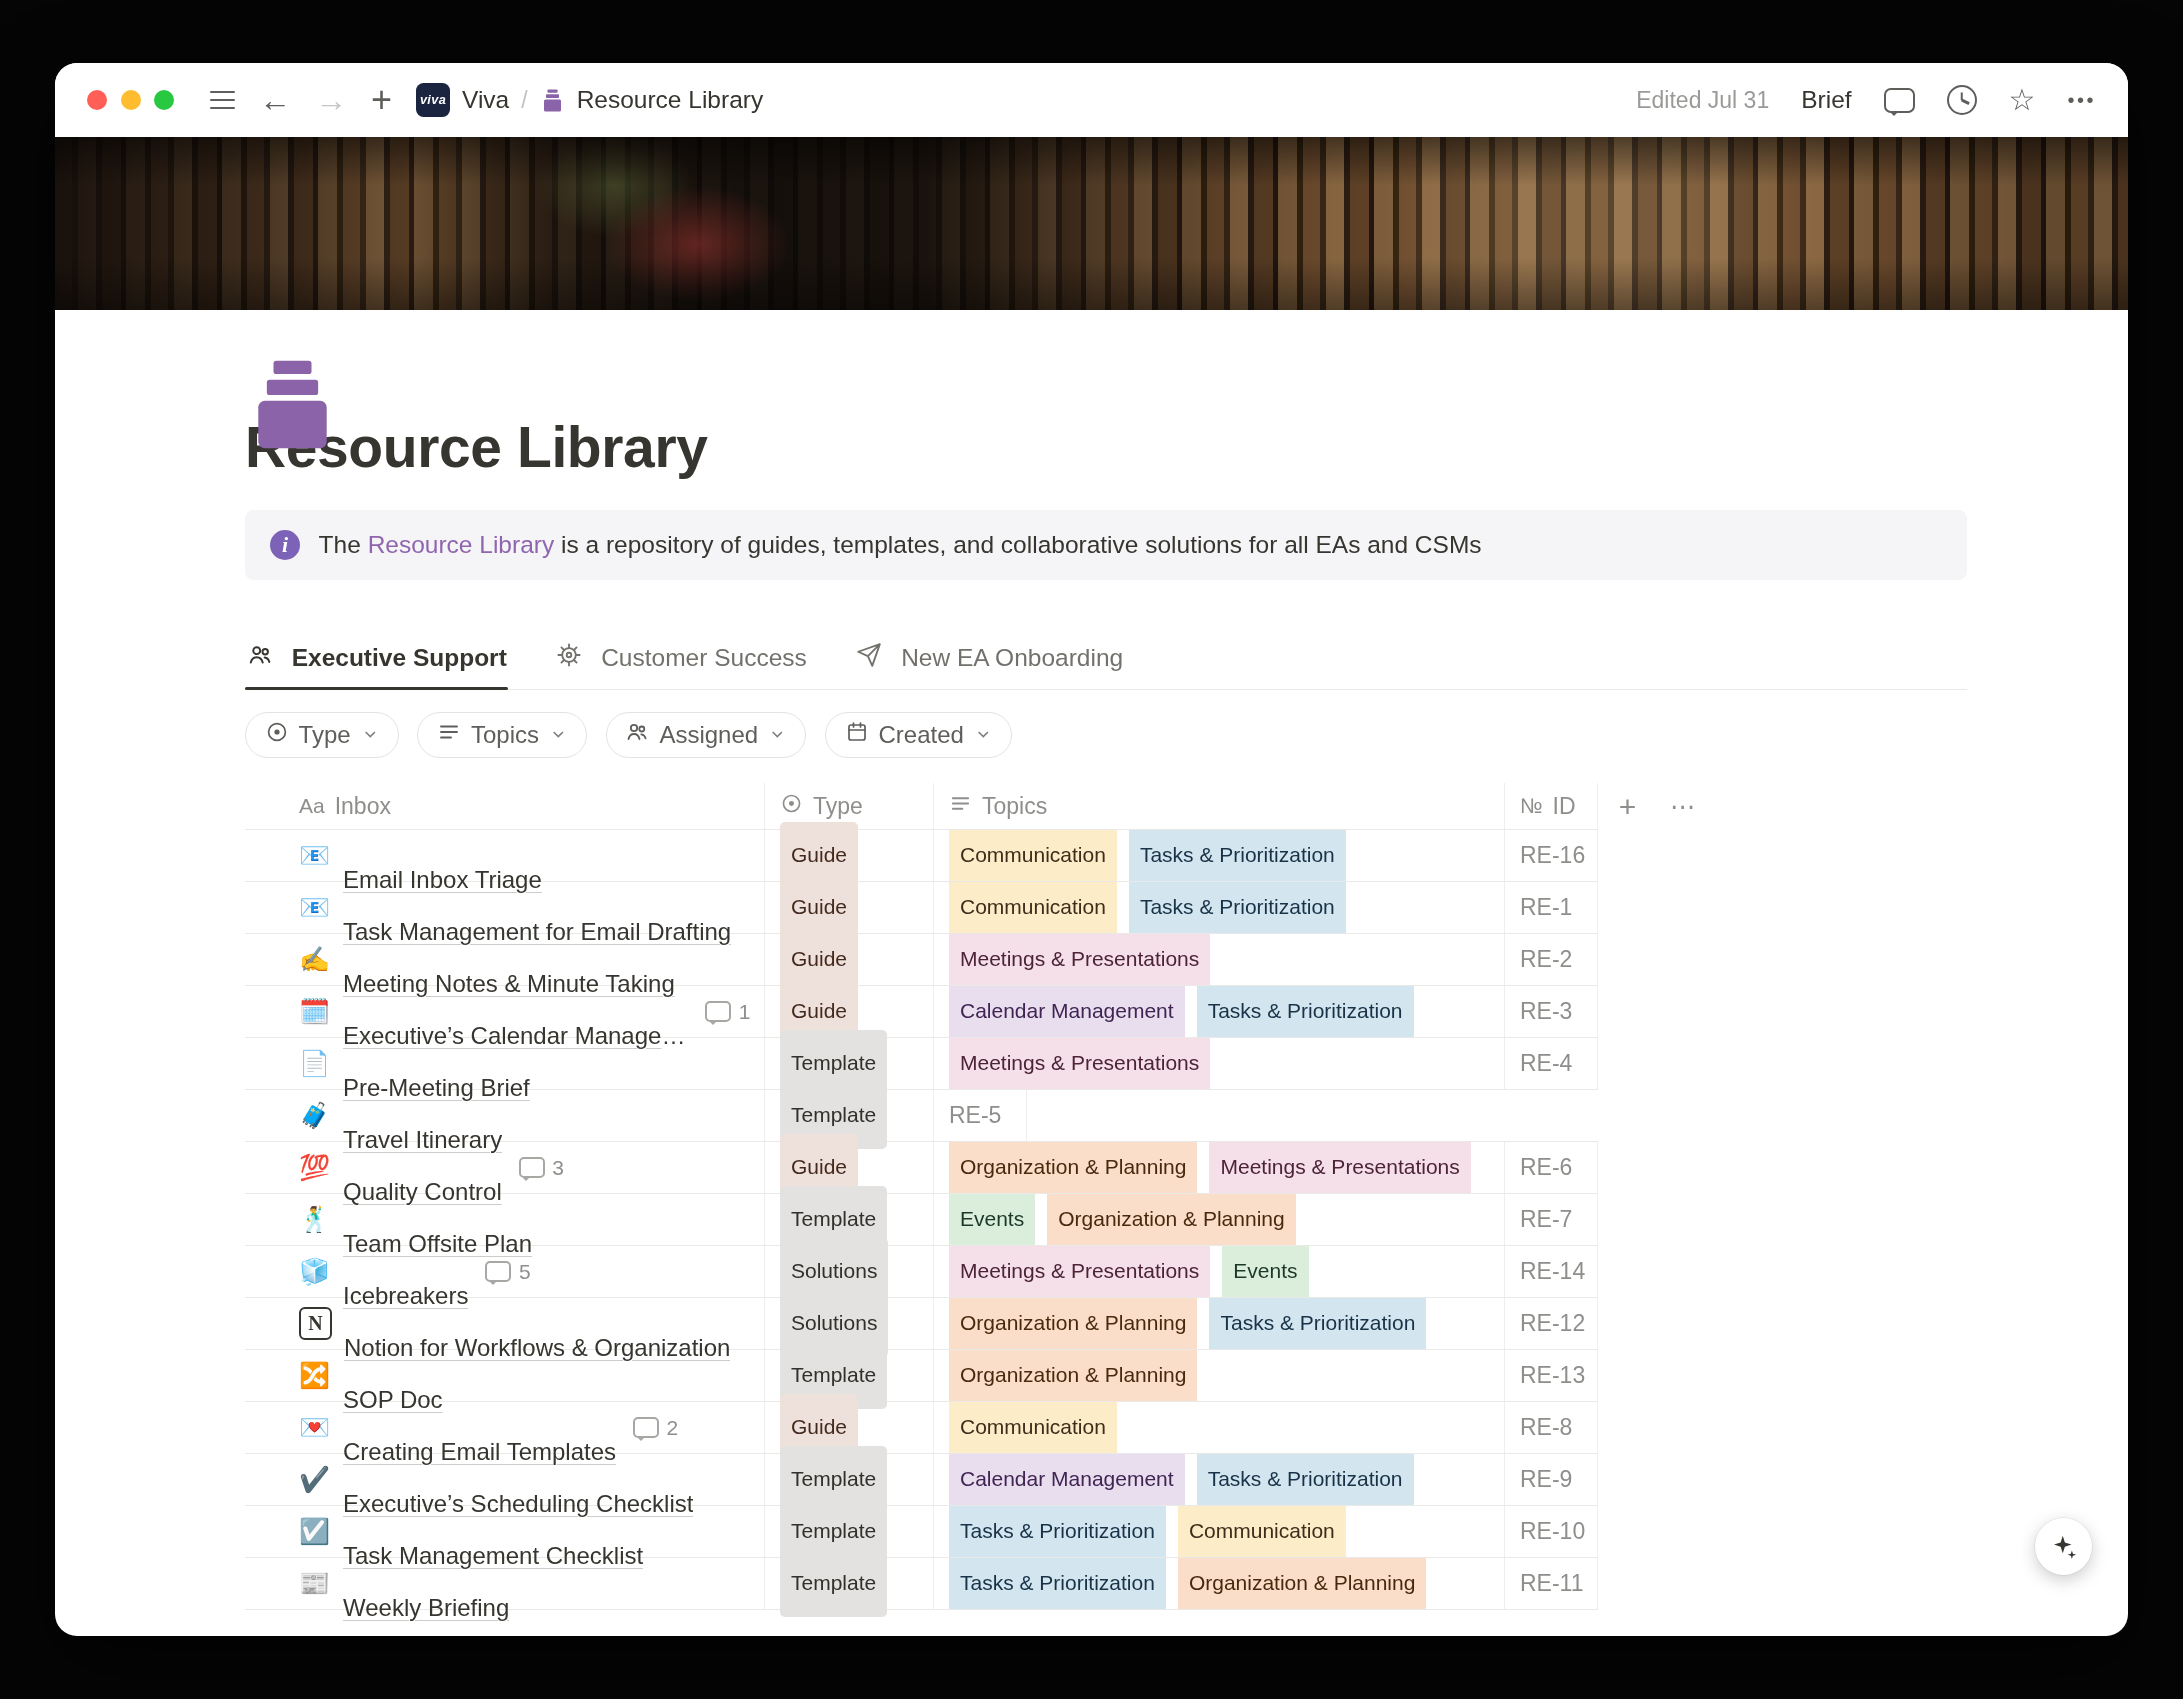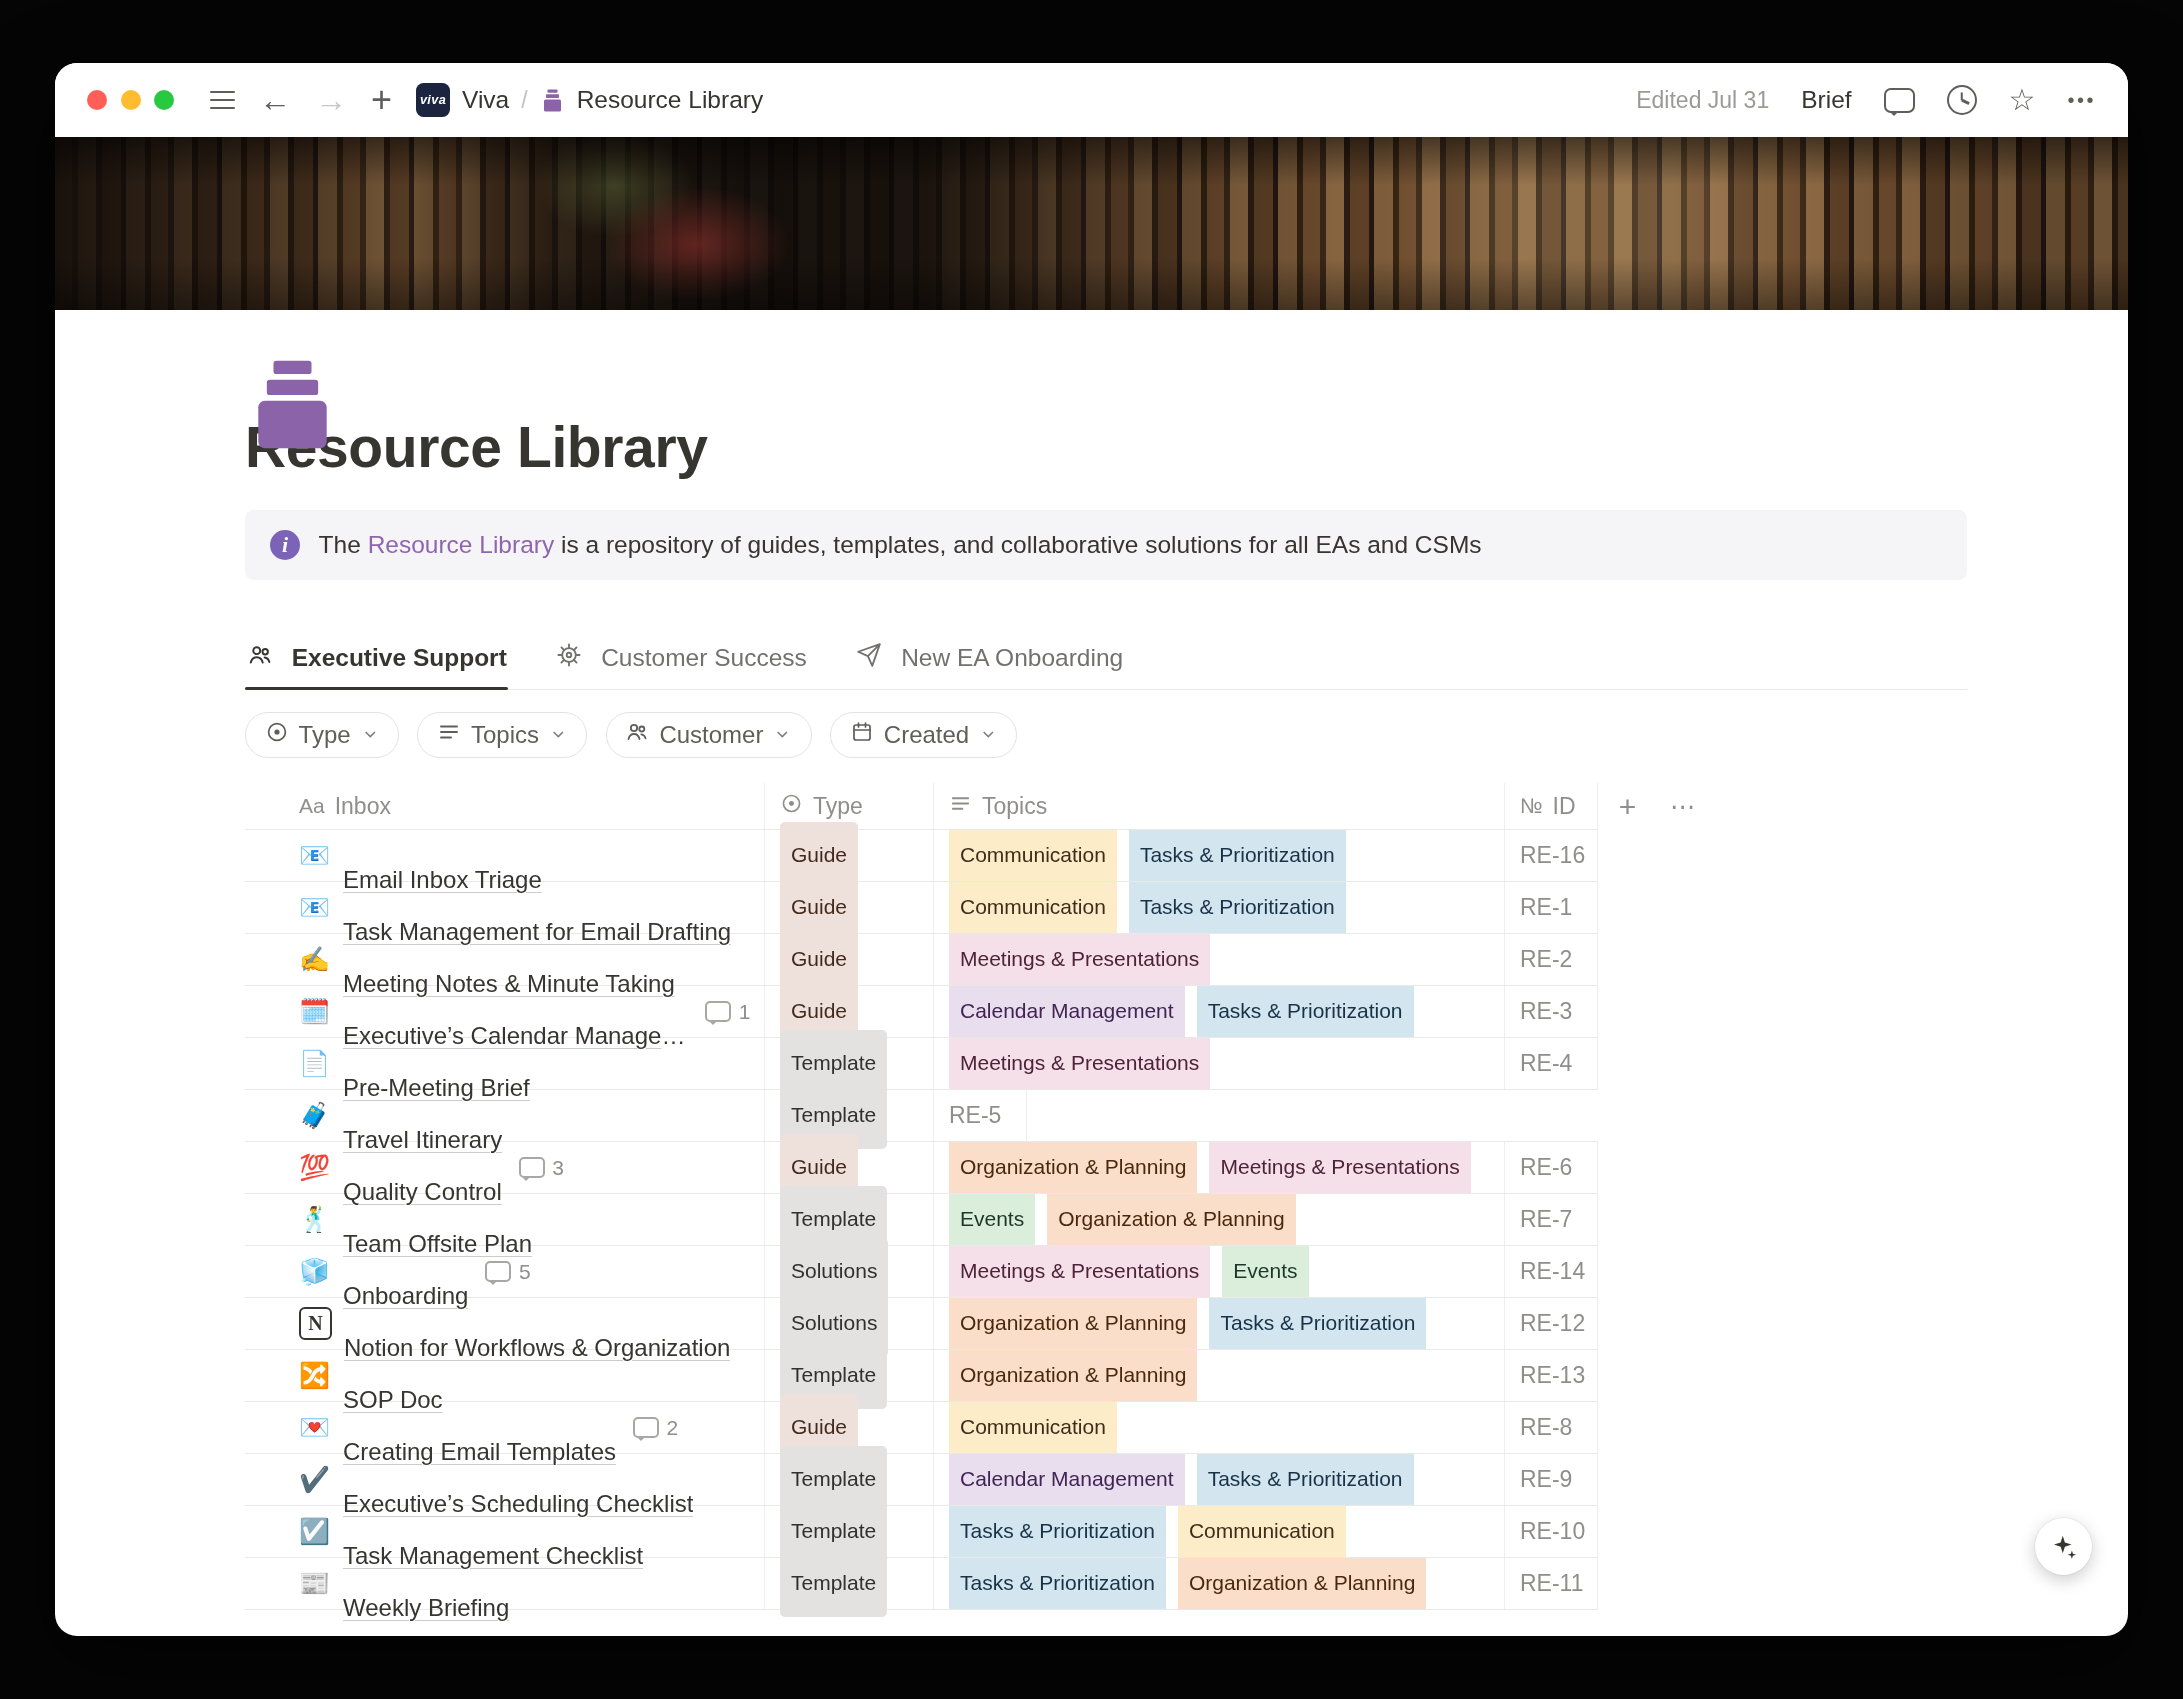--- a/index.html
+++ b/index.html
@@ -209,21 +209,21 @@
               <path d="M6 9l6 6 6-6"></path>
             </svg></span>
       </div>
       <div class="chip">
         <span><svg viewBox="0 0 24 24" fill="none" stroke="currentColor" stroke-width="1.8" stroke-linecap="round">
               <circle cx="9" cy="8" r="3.2"></circle>
               <path d="M3.5 19c.8-3.4 3-5 5.5-5s4.7 1.6 5.5 5"></path>
               <circle cx="16.8" cy="9" r="2.5"></circle>
               <path d="M16.3 14.3c2.1.3 3.7 1.6 4.3 4.1"></path>
             </svg></span>
-        <span>Customer</span>
+        <span>Assigned</span>
         <span><svg class="chev" viewBox="0 0 24 24" fill="none" stroke="currentColor" stroke-width="2">
               <path d="M6 9l6 6 6-6"></path>
             </svg></span>
       </div>
       <div class="chip">
         <span><svg viewBox="0 0 24 24" fill="none" stroke="currentColor" stroke-width="1.7" stroke-linecap="round">
               <rect x="4" y="5" width="16" height="15" rx="2"></rect>
               <path d="M4 10h16M8.5 3v4M15.5 3v4"></path>
             </svg></span>
         <span>Created</span>
@@ -392,21 +392,21 @@
               <span class="tag" style="background: rgb(219, 237, 219); color: rgb(28, 56, 41);">Events</span>
               <span class="tag" style="background: rgb(250, 222, 201); color: rgb(73, 41, 14);">Organization &amp; Planning</span>
             </div>
             <div class="cell col-id">
               <span class="idtext">RE-7</span>
             </div>
           </div>
           <div class="trow">
             <div class="cell col-name">
               <span class="row-icon">🧊</span>
-              <span class="row-title">Onboarding</span>
+              <span class="row-title">Icebreakers</span>
               <span class="comment">
                 <span class="bubble-sm"></span>
                 <span class="cnum">5</span>
               </span>
             </div>
             <div class="cell col-type">
               <span class="tag" style="background: rgb(227, 226, 224); color: rgb(50, 48, 44);">Solutions</span>
             </div>
             <div class="cell col-topics">
               <span class="tag" style="background: rgb(245, 224, 233); color: rgb(76, 35, 55);">Meetings &amp; Presentations</span>

